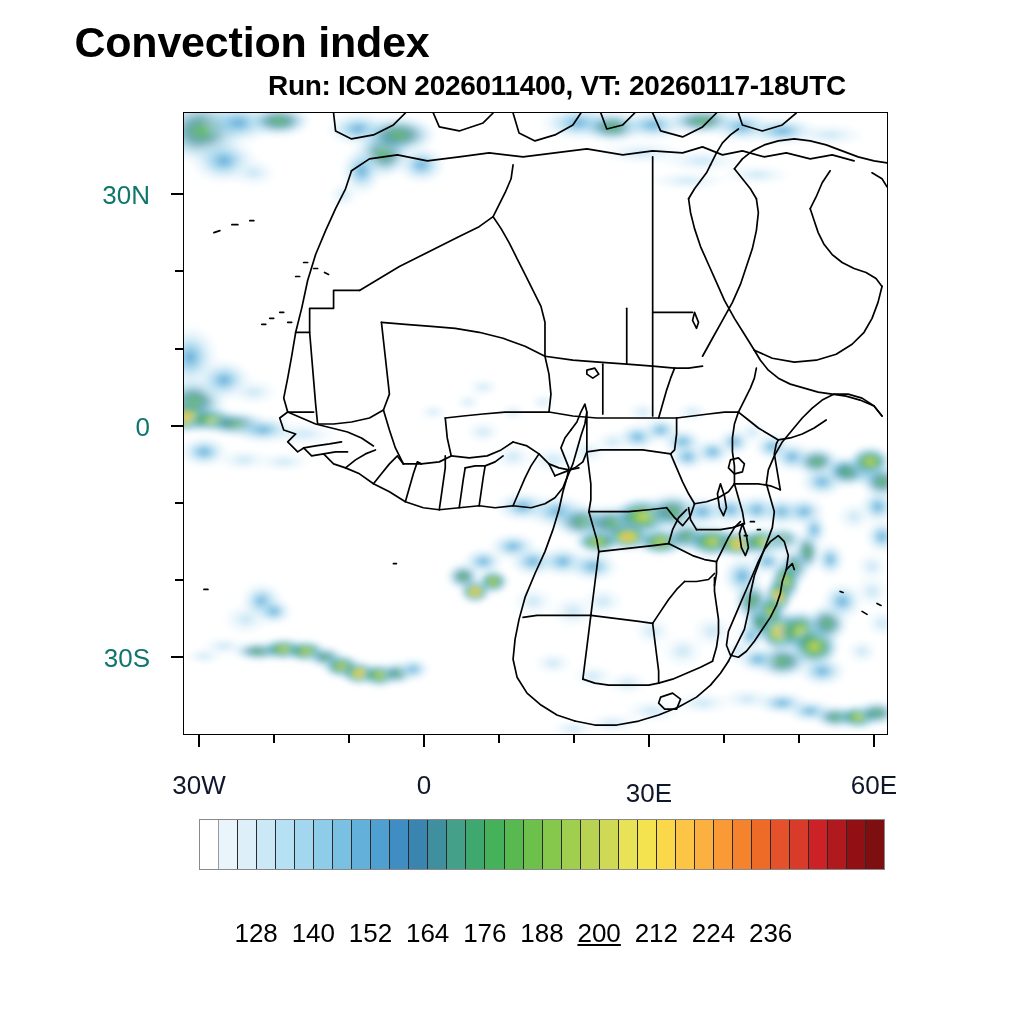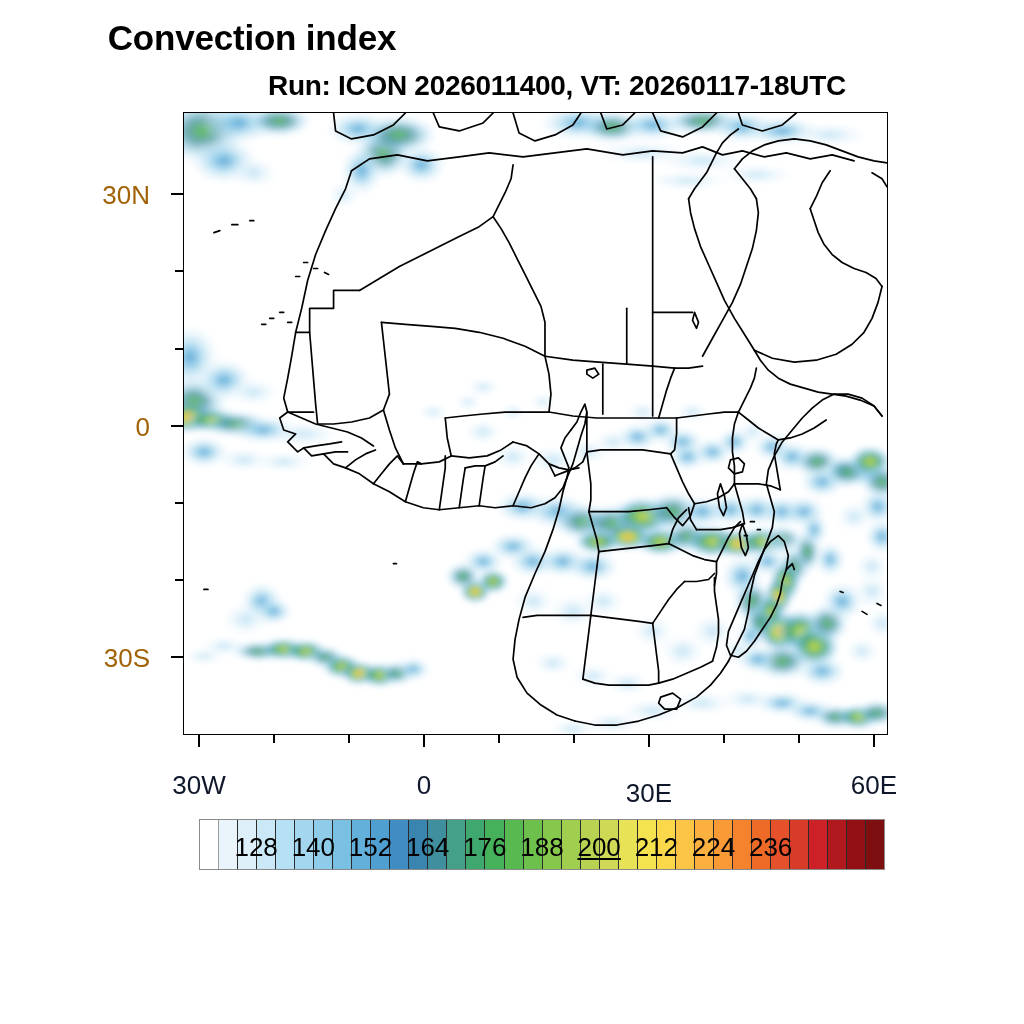--- a/index.html
+++ b/index.html
@@ -3,21 +3,21 @@
 <meta charset="utf-8">
 <style>
   html,body{margin:0;padding:0;background:#ffffff;}
   body{width:1024px;height:1024px;position:relative;
        font-family:"Liberation Sans", sans-serif;
        -webkit-font-smoothing:antialiased;}
 
   
   #title-main{
     position:absolute; left:0; top:18px; width:828px;
-    text-align:center; font-size:35px; font-weight:bold; color:#000;
+    text-align:center; font-size:43px; font-weight:bold; color:#000;
     letter-spacing:-0.2px;
   }
   #title-main .inner{ display:inline-block; transform:translateX(-162px); }
 
   #title-sub{
     position:absolute; left:0; top:70px; width:1024px;
     text-align:center; font-size:28px; font-weight:bold; color:#000;
     letter-spacing:-0.3px;
   }
   #title-sub .inner{ display:inline-block; transform:translateX(45px); }
@@ -31,40 +31,40 @@
   #mapsvg{ position:absolute; left:0; top:0; width:100%; height:100%; display:block; }
 
   
   .tick{ position:absolute; background:#000; }
   .tick.y{ width:12px; height:1.6px; }
   .tick.y.minor{ width:8px; }
   .tick.x{ height:12px; width:1.6px; }
   .tick.x.minor{ height:8px; }
 
   .ylabel{
-    position:absolute; text-align:right; font-size:26px; color:#a16207;
+    position:absolute; text-align:right; font-size:26px; color:#0f766e;
     width:120px;
   }
   .xlabel{
     position:absolute; text-align:center; font-size:26px; color:#0f172a;
     width:140px;
   }
 
   
   #cbar-wrap{ position:absolute; left:199px; top:819px; width:686px; height:51px; }
   #cbar{
     position:absolute; left:0; top:0; width:100%; height:100%;
     display:flex; box-sizing:border-box;
     border:1.2px solid #8a8a8a;
   }
   #cbar .cell{ flex:1 1 auto; height:100%; border-right:1px solid #2b2b2b; box-sizing:border-box; }
   #cbar .cell:last-child{ border-right:none; }
   #cbar .cell.first{ border-right:1px solid #9a9a9a; }
 
-  #cbar-labels{ position:absolute; left:0; top:832px; width:924px; height:36px; }
+  #cbar-labels{ position:absolute; left:0; top:918px; width:924px; height:36px; }
   .cblabel{
     position:absolute; text-align:center; width:90px; font-size:26px; color:#000; top:0;
   }
 </style>
 </head>
 <body>
 
 <div id="title-main">
   <span class="inner">Convection index</span>
 </div>

